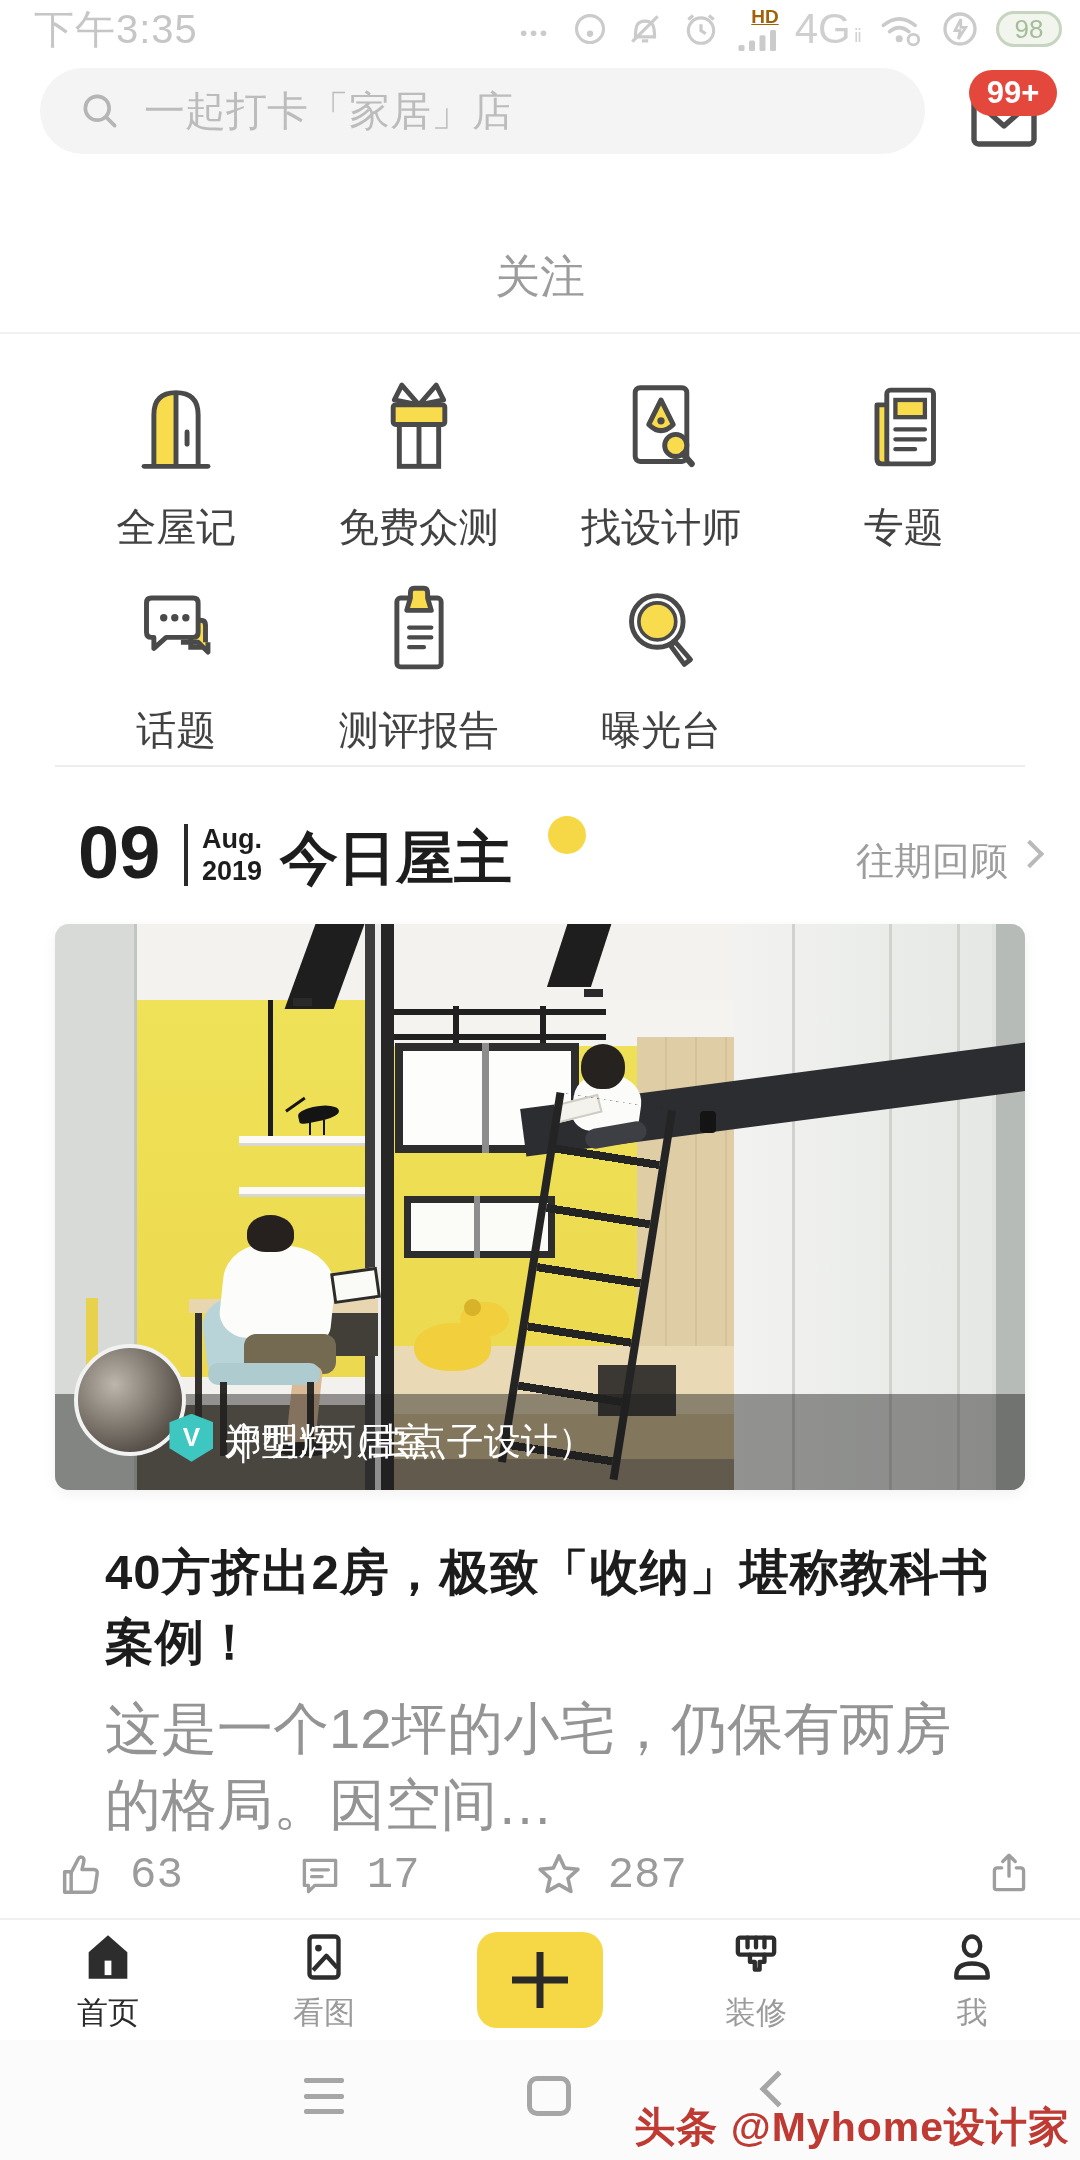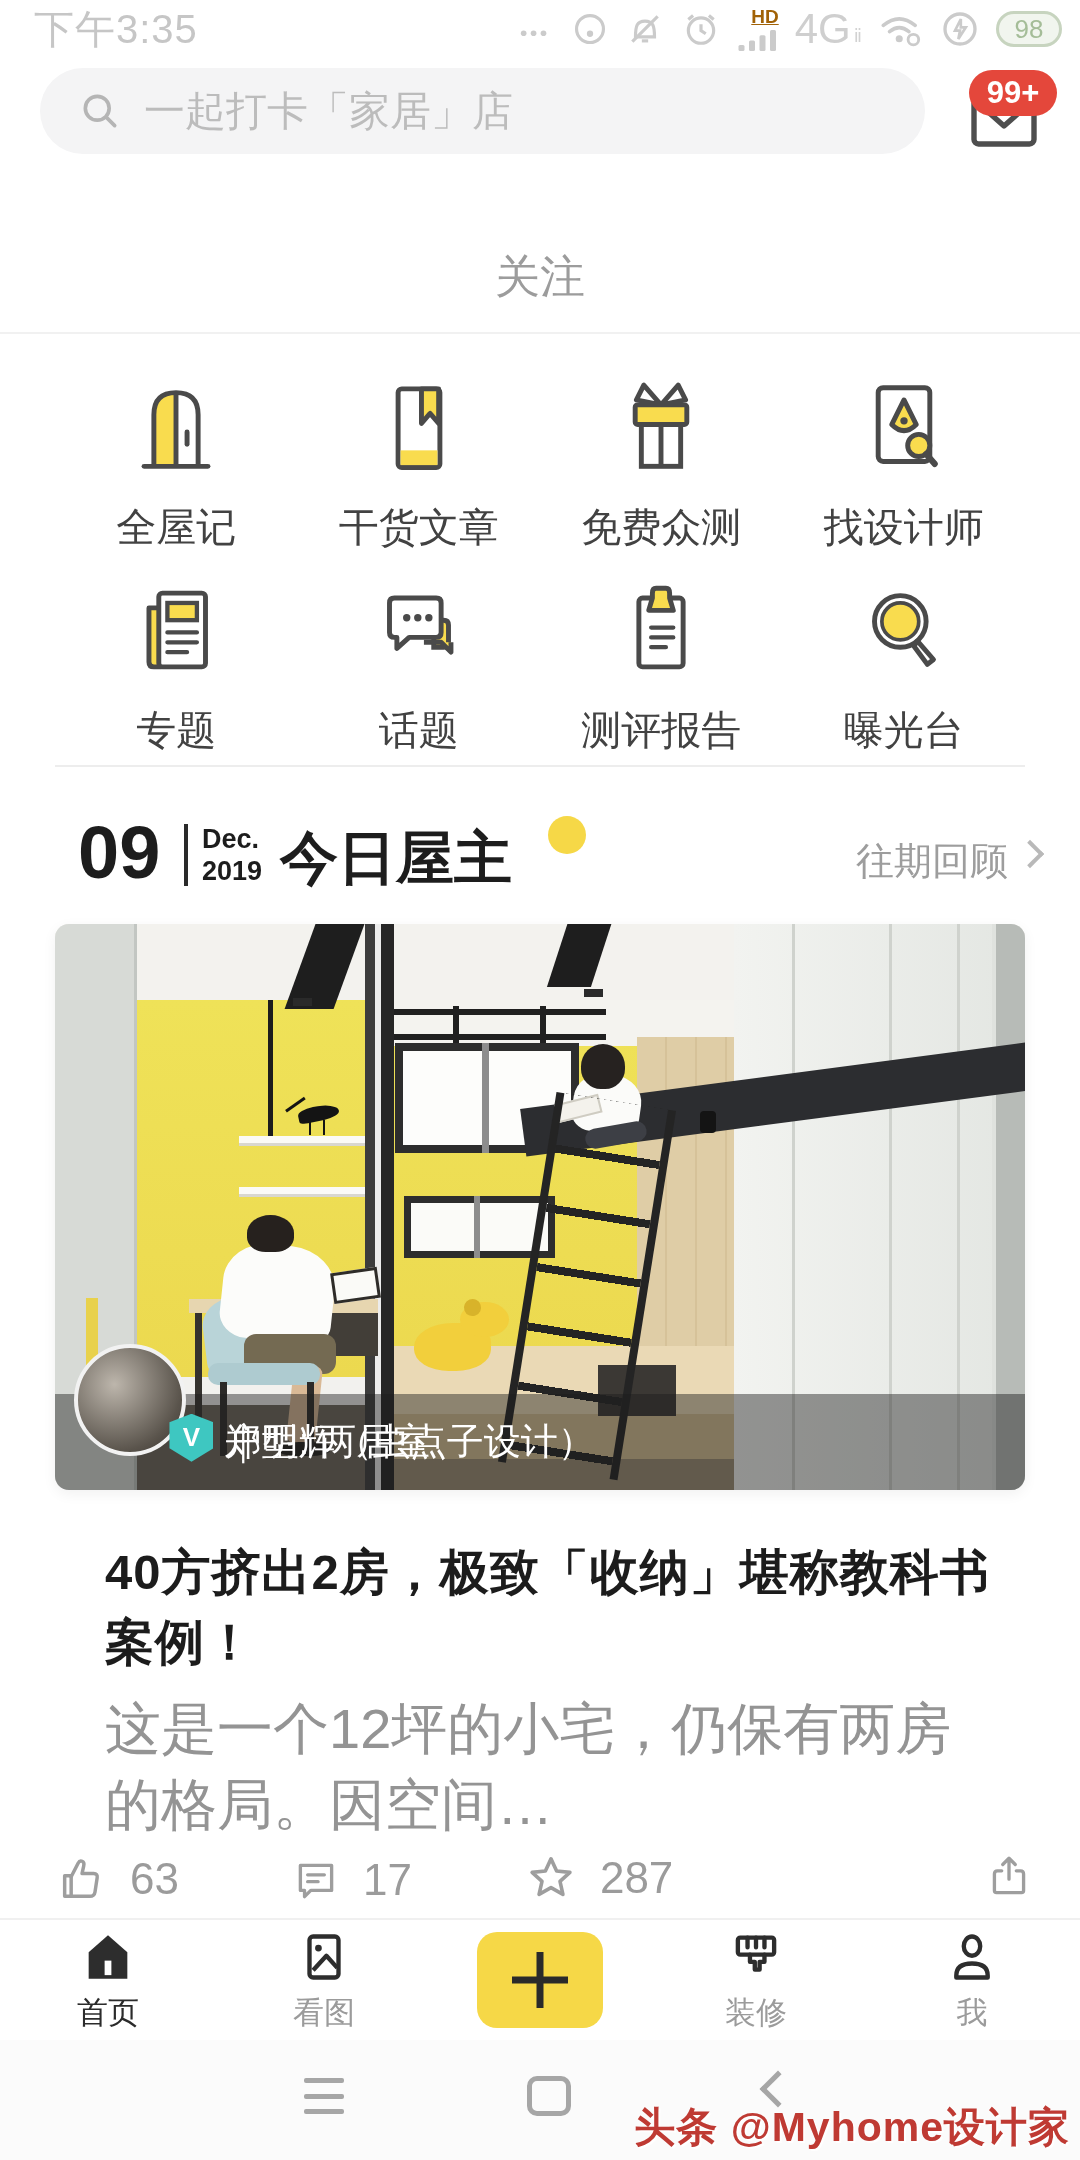--- a/index.html
+++ b/index.html
@@ -133,21 +133,21 @@
   .ph-vbadge span { position:static; color:#fff; font-size:26px; font-weight:bold; }
   .ph-byline { position:absolute; left:17.5%; top:50%; transform:translateY(-50%); color:#fff; font-size:37px;
                white-space:nowrap; display:flex; gap:18px; align-items:center; }
 
   
   .card-title { position:absolute; top:1538px; left:105px; width:890px; font-size:49px; font-weight:bold;
                 color:#1c1c1c; line-height:1.42; letter-spacing:1px; }
   .card-excerpt { position:absolute; top:1692px; left:105px; width:900px; font-size:56px; color:#949494; }
 
   
-  .engage { position:absolute; top:1845px; left:56px; right:46px; height:60px; display:flex; align-items:flex-end; }
+  .engage { position:absolute; top:1845px; left:56px; right:46px; height:60px; display:flex; align-items:center;font-family:Liberation Mono, monospace; }
   .engage-group { display:flex; align-items:center; gap:22px; margin-right:112px; }
   .engage-num { font-size:44px; color:#9b9b9b; }
   .engage-share { margin-left:auto; }
 
   
   .navbar { position:absolute; top:1918px; left:0; right:0; height:122px; background:#ffffff;
             border-top:2px solid #f0f0f0; display:flex; }
   .nav-item { flex:1; display:flex; flex-direction:column; align-items:center; justify-content:flex-start; padding-top:8px; }
   .nav-label { font-size:31px; color:#9b9b9b; margin-top:6px; }
   .nav-item.active .nav-label { color:#2b2b2b; }
@@ -261,28 +261,20 @@
         <path d="M30 80 V38 Q30 20 48 20 L48 80 Z" fill="#f9dc4e"></path>
         <path d="M30 80 V38 Q30 20 48 20 Q66 20 66 38 V80" fill="none" stroke="#4a4a4a" stroke-width="4"></path>
         <path d="M48 20 V80" stroke="#4a4a4a" stroke-width="4"></path>
         <path d="M22 80 H74" stroke="#4a4a4a" stroke-width="4" stroke-linecap="round"></path>
         <path d="M57 52 V62" stroke="#4a4a4a" stroke-width="4" stroke-linecap="round"></path>
       </svg>
       <span class="grid-label">全屋记</span>
     </div>
     <div class="grid-item">
       <svg width="118" height="118" viewBox="0 0 96 96">
-        <rect x="31" y="17" width="34" height="64" rx="3" fill="#fff" stroke="#4a4a4a" stroke-width="4"></rect>
-        <rect x="33" y="67" width="30" height="12" fill="#f9dc4e"></rect>
-        <path d="M50 17 h14 v28 l-7-8 l-7 8 Z" fill="#f9dc4e" stroke="#4a4a4a" stroke-width="4" stroke-linejoin="round"></path>
-      </svg>
-      <span class="grid-label">干货文章</span>
-    </div>
-    <div class="grid-item">
-      <svg width="118" height="118" viewBox="0 0 96 96">
         <path d="M48 30 L34 14 L28 26 Z M48 30 L62 14 L68 26 Z" fill="#fff" stroke="#4a4a4a" stroke-width="4" stroke-linejoin="round"></path>
         <rect x="27" y="30" width="42" height="16" rx="2" fill="#f9dc4e" stroke="#4a4a4a" stroke-width="4"></rect>
         <rect x="32" y="46" width="32" height="34" fill="#fff" stroke="#4a4a4a" stroke-width="4"></rect>
         <path d="M48 46 V80" stroke="#4a4a4a" stroke-width="4"></path>
       </svg>
       <span class="grid-label">免费众测</span>
     </div>
     <div class="grid-item">
       <svg width="118" height="118" viewBox="0 0 96 96">
         <rect x="27" y="16" width="42" height="60" rx="4" fill="#fff" stroke="#4a4a4a" stroke-width="4"></rect>
@@ -330,21 +322,21 @@
         <path d="M59 57 L72 72 l-5 4 L56 61 Z" fill="#fff" stroke="#4a4a4a" stroke-width="4" stroke-linejoin="round"></path>
       </svg>
       <span class="grid-label">曝光台</span>
     </div>
   </div>
   <div class="section-divider"></div>
 
   <div class="section-head">
     <span class="sec-day">09</span>
     <span class="sec-bar"></span>
-    <span class="sec-month">Dec.</span>
+    <span class="sec-month">Aug.</span>
     <span class="sec-year">2019</span>
     <span class="sec-dot"></span>
     <span class="sec-title">今日屋主</span>
     <span class="sec-more">往期回顾</span>
     <span class="sec-chevron"></span>
   </div>
 
   <div class="hero">
     <div class="ph-ceiling"></div>
     <div class="ph-yellow"></div>

